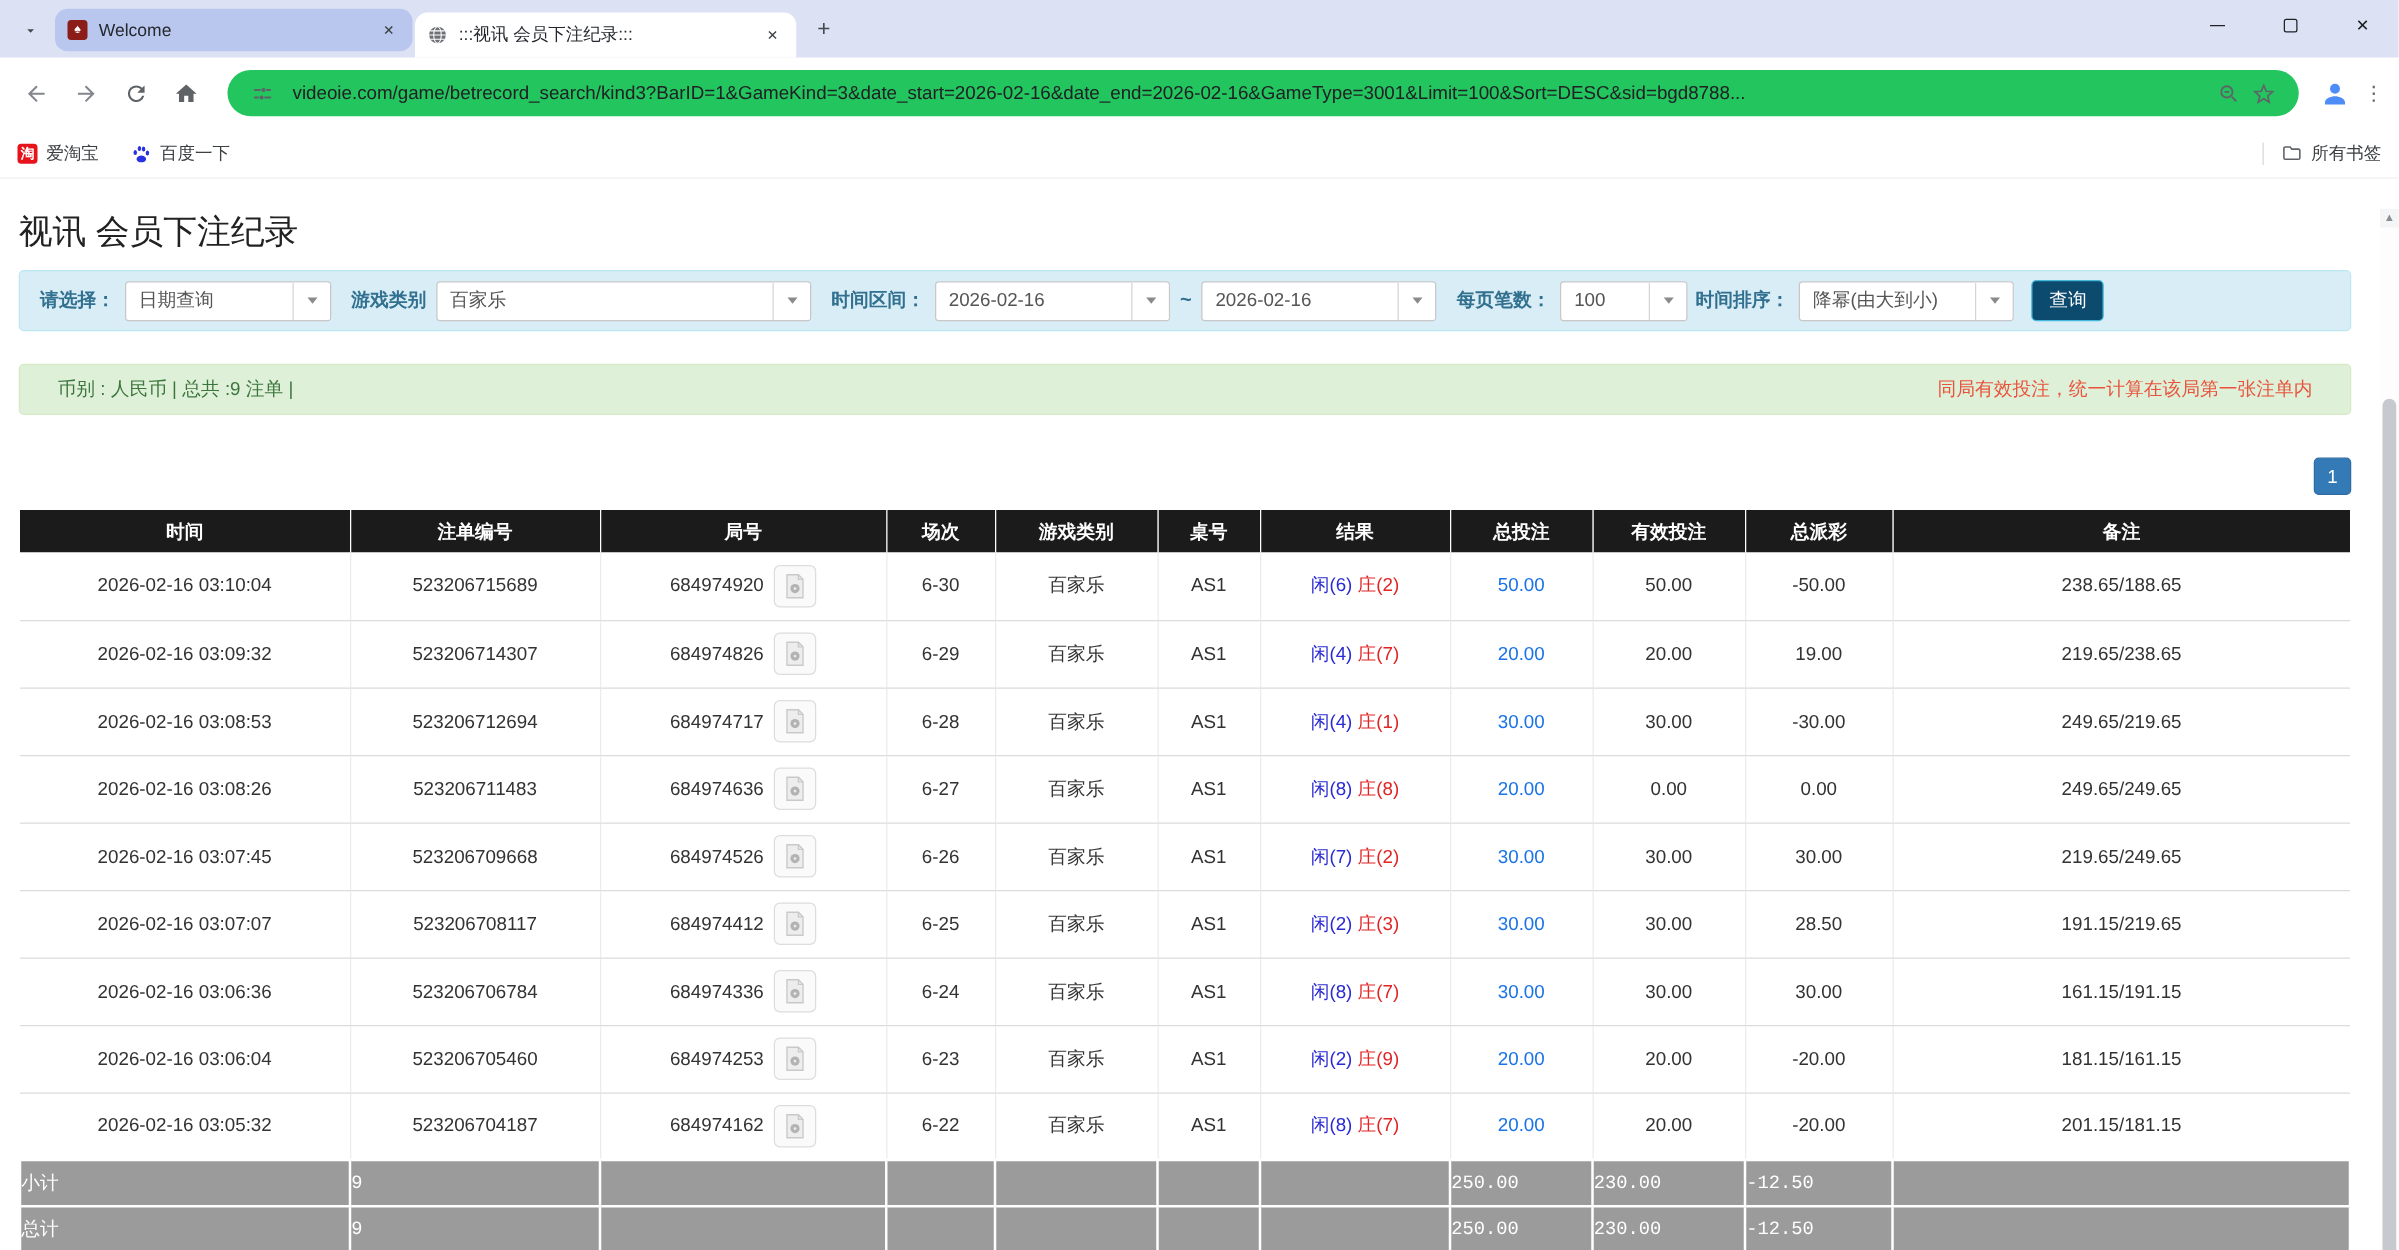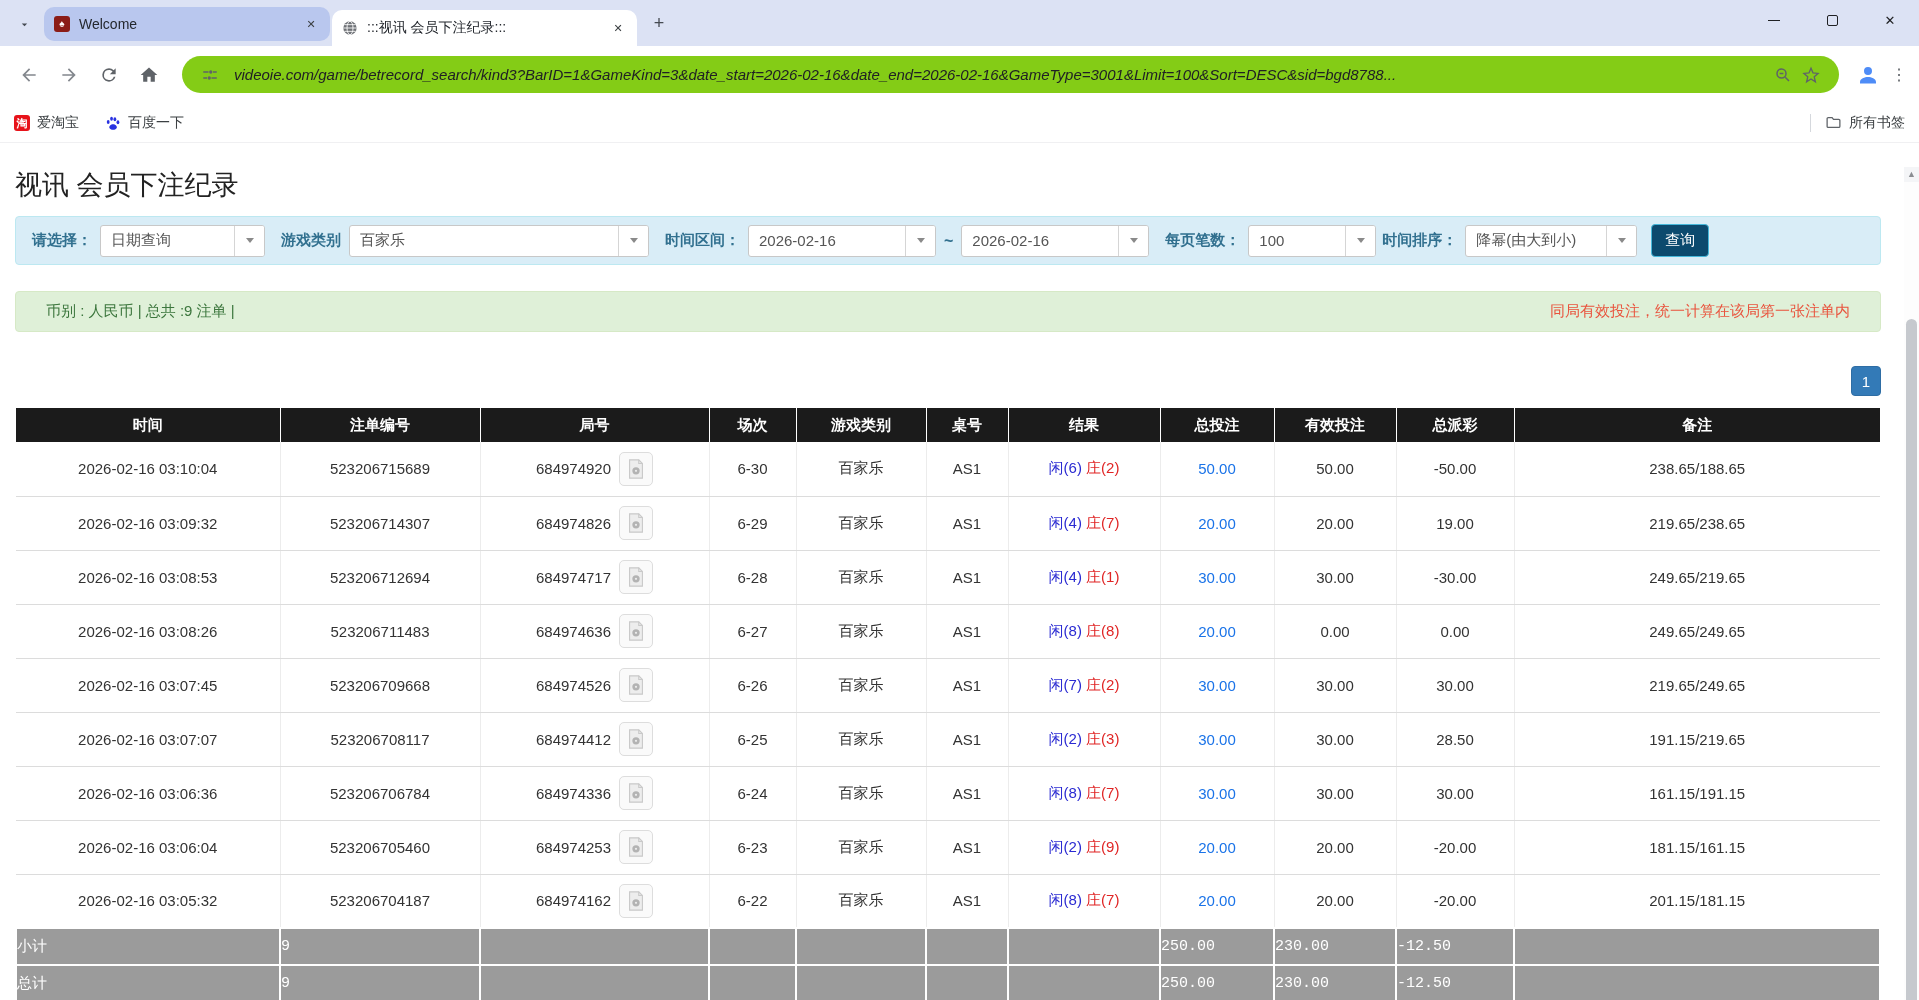--- a/index.html
+++ b/index.html
@@ -23,22 +23,22 @@
     font-size:18px; color:#454a52; }
   .wincontrols { position:absolute; right:0; top:0; height:40px; display:flex; }
   .winbtn { width:58px; height:40px; display:flex; align-items:center; justify-content:center; color:#202124; font-size:13px; }
   .ico-min { width:12px; border-top:1px solid #202124; height:0; }
   .ico-max { width:11px; height:11px; border:1px solid #202124; border-radius:2px; }
 
   .toolbar { height:57px; background:#fff; display:flex; align-items:center; padding:0 8px 0 12px; }
   .navbtn { width:34px; height:34px; display:flex; align-items:center; justify-content:center; margin-right:6px; }
   .navbtn svg { width:20px; height:20px; fill:#83878d; }
   .navbtn.dark svg { fill:#5f6368; }
-  .omnibox { flex:1; height:37px; background:#84cc16; border-radius:19px; margin:0 10px;
-    display:flex; align-items:center; padding:0 14px;font-style:italic; }
+  .omnibox { flex:1; height:37px; background:#22c55e; border-radius:19px; margin:0 10px;
+    display:flex; align-items:center; padding:0 14px; }
   .omni-url { flex:1; font-size:15px; color:#202124; white-space:nowrap; overflow:hidden; margin-left:10px; }
   .omni-ico { width:28px; height:28px; display:flex; align-items:center; justify-content:center; }
   .omni-ico svg { width:18px; height:18px; }
   .avatar { width:30px; height:30px; display:flex; align-items:center; justify-content:center; margin:0 4px; }
   .kebab { width:24px; height:30px; display:flex; align-items:center; justify-content:center; color:#5f6368; font-size:16px; }
 
   .bookmarks { height:40px; background:#fff; display:flex; align-items:center; padding:0 14px;
     border-bottom:1px solid #f0f0f2; }
   .bm-item { display:flex; align-items:center; margin-right:26px; font-size:14px; color:#3c4043; }
   .bm-item .bm-ico { width:16px; height:16px; margin-right:7px; }
@@ -240,21 +240,21 @@
         </span>
     </div>
     <span class="tilde">~</span>
     <div class="combo" style="width:188px">
       <span class="c-val">2026-02-16</span>
       <span class="c-btn">
           <span class="caret"></span>
         </span>
     </div>
     <span class="f-label" style="margin-left:16px">每页笔数：</span>
-    <div class="combo" style="width:128px">
+    <div class="combo" style="width:102px">
       <span class="c-val">100</span>
       <span class="c-btn">
           <span class="caret"></span>
         </span>
     </div>
     <span class="f-label" style="">时间排序：</span>
     <div class="combo" style="width:172px">
       <span class="c-val">降幂(由大到小)</span>
       <span class="c-btn">
           <span class="caret"></span>

